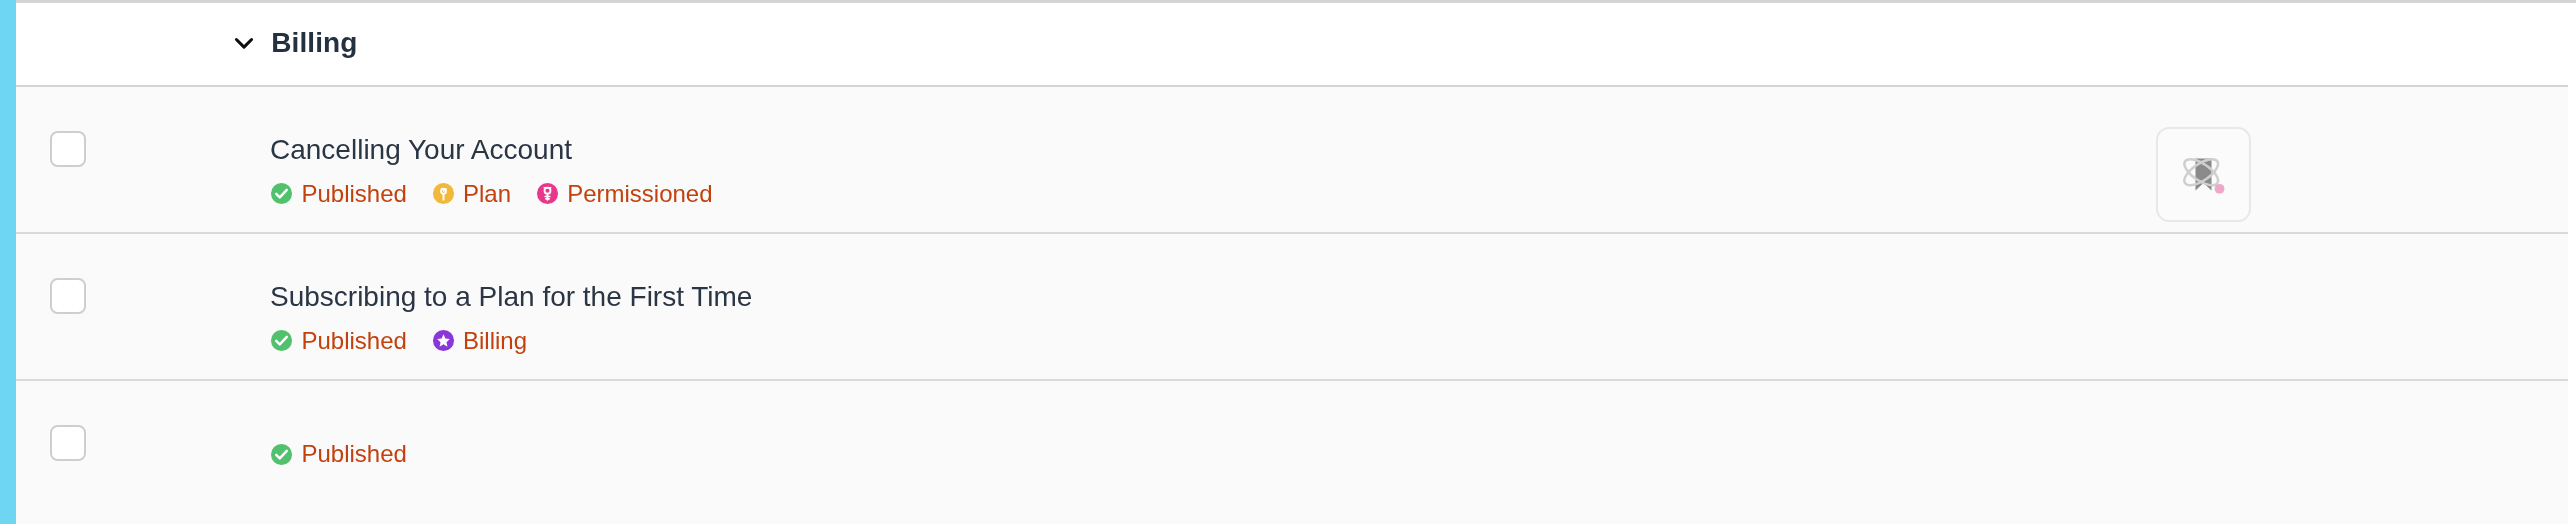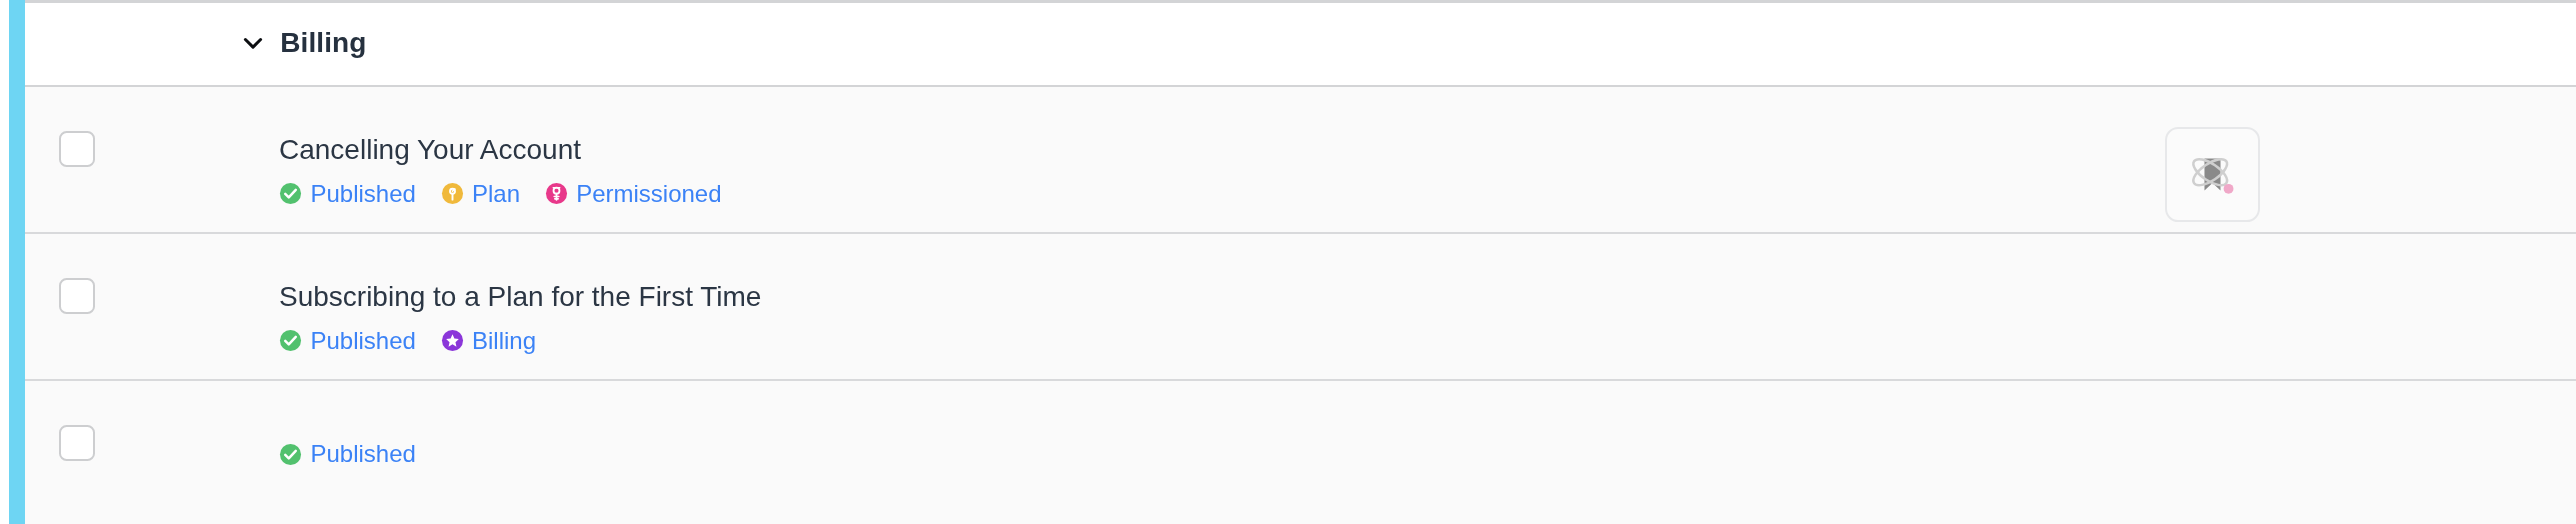--- a/index.html
+++ b/index.html
@@ -14,21 +14,20 @@
     -webkit-font-smoothing: antialiased;
     overflow: hidden;
   }
 
   .article-list {
     position: relative;
     width: 2568px;
     height: 524px;
     background: #ffffff;
     box-sizing: border-box;
-    margin-left: 9px;
   }
 
   
   .accent-stripe {
     position: absolute;
     left: 0;
     top: 0;
     width: 16px;
     height: 524px;
     background: #6ed5f3;
@@ -132,21 +131,21 @@
     gap: 8.5px;
   }
   .badge-icon {
     width: 23px;
     height: 23px;
     flex: 0 0 auto;
     display: block;
   }
   .badge-label {
     font-size: 24px;
-    color: #3b82f6;
+    color: #c2410c;
     line-height: 1;
   }
 
   
   .row-actions {
     flex: 0 0 auto;
     width: 530px;
     display: flex;
     justify-content: flex-start;
     padding-top: 40px;

